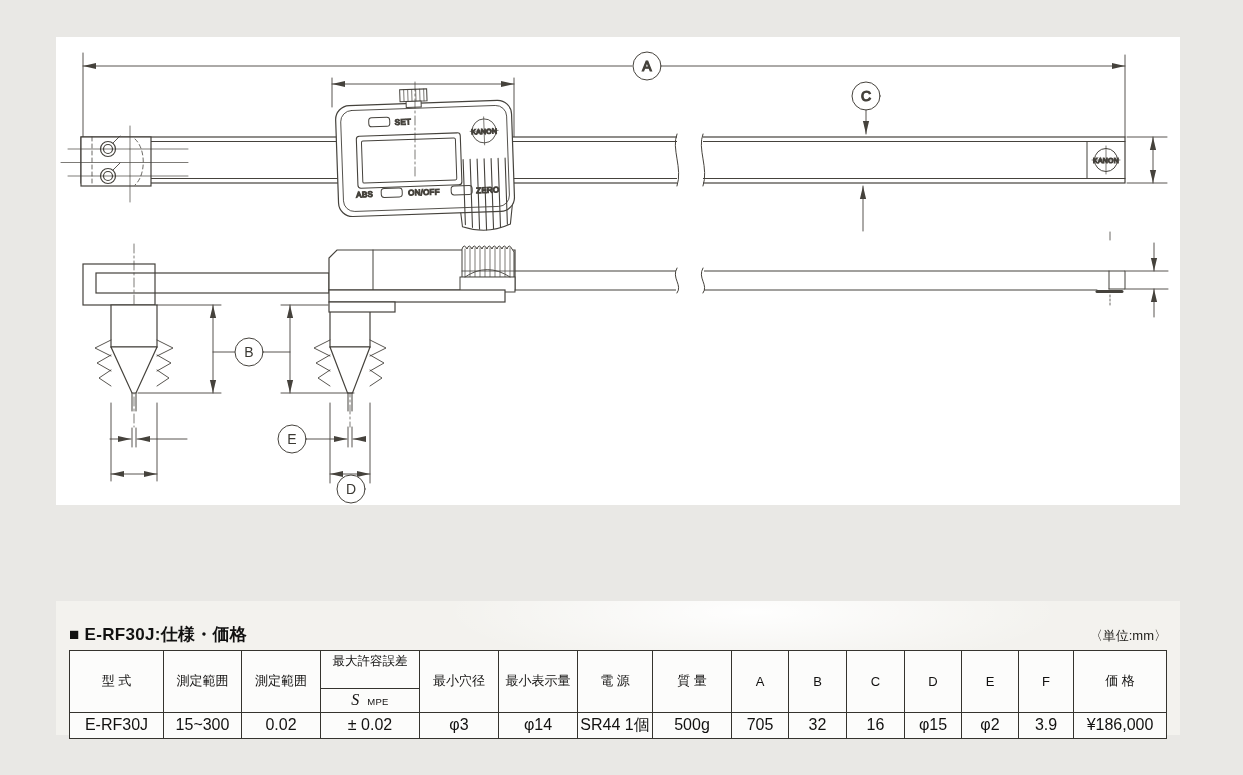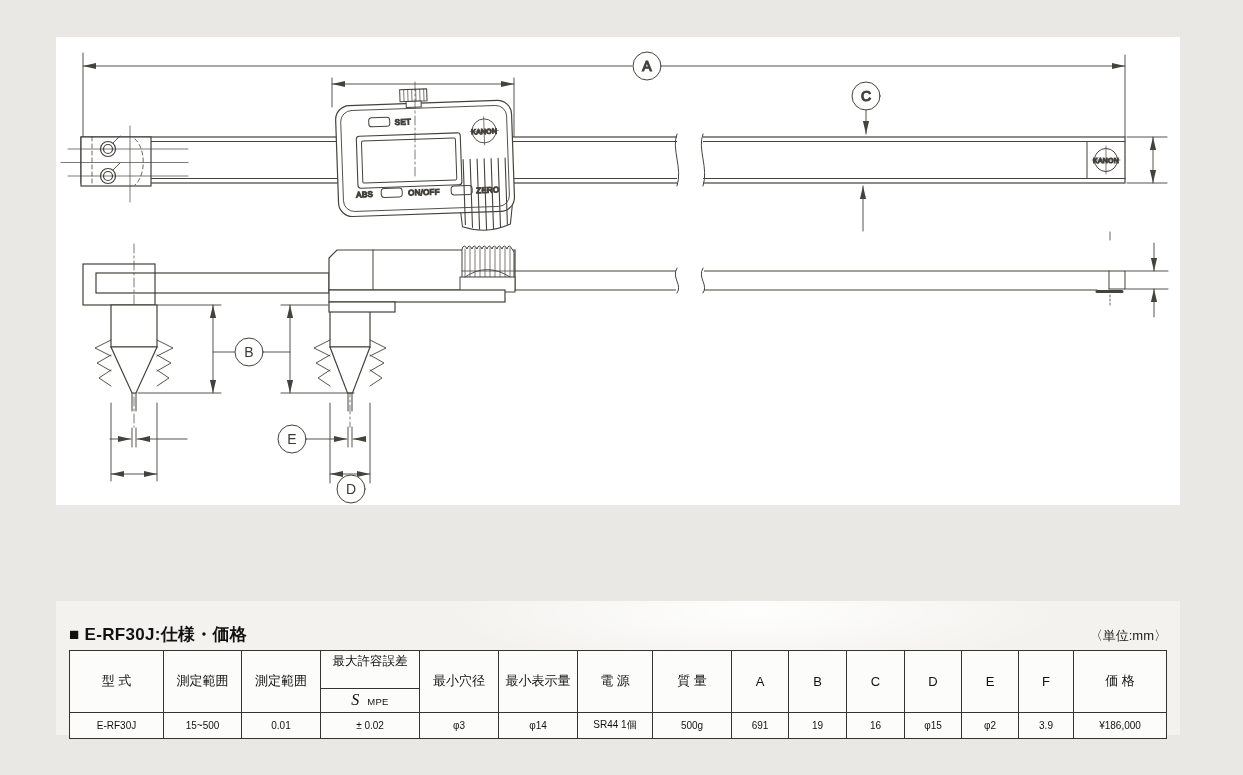--- a/index.html
+++ b/index.html
@@ -21,21 +21,21 @@
   .spec-title .marker{margin-right:5px;}
   .unit-note{font-size:13px;color:#1c1b17;padding-bottom:1px;}
   table.spec{
     border-collapse:collapse;table-layout:fixed;width:1097px;margin-top:4px;
     background:#fcfcfb;
   }
   table.spec th,table.spec td{
     border:1px solid #35332e;text-align:center;padding:0;overflow:hidden;white-space:nowrap;
   }
   table.spec th{font-size:13px;font-weight:normal;height:44px;color:#121110;}
-  table.spec td{font-size:10px;height:25px;color:#121110;}
+  table.spec td{font-size:16px;height:25px;color:#121110;}
   .mpe-top{font-size:12.5px;border-bottom:1px solid #35332e;padding:4px 2px 20px 2px;line-height:1;}
   .mpe-bottom{padding:2px 0 3px 0;line-height:1.15;}
   .mpe-s{font-family:"Liberation Serif",serif;font-style:italic;font-size:16px;}
   .mpe-sub{font-size:9.5px;letter-spacing:.3px;margin-left:8px;}
   svg text{font-family:"Liberation Sans",sans-serif;fill:#3b3933;}
   svg .dim-letter{font-size:14px;}
   svg .small-label{font-size:8px;letter-spacing:.2px;}
   svg .logo-text{font-size:7px;letter-spacing:.2px;}
 </style>
 </head>
@@ -320,29 +320,29 @@
           <th>C</th>
           <th>D</th>
           <th>E</th>
           <th>F</th>
           <th>価 格</th>
         </tr>
       </thead>
       <tbody>
         <tr>
           <td>E-RF30J</td>
-          <td>15~500</td>
-          <td>0.01</td>
+          <td>15~300</td>
+          <td>0.02</td>
           <td>± 0.02</td>
           <td>φ3</td>
           <td>φ14</td>
           <td>SR44 1個</td>
           <td>500g</td>
-          <td>691</td>
-          <td>19</td>
+          <td>705</td>
+          <td>32</td>
           <td>16</td>
           <td>φ15</td>
           <td>φ2</td>
           <td>3.9</td>
           <td>¥186,000</td>
         </tr>
       </tbody>
     </table>
   </section>
 </div>

